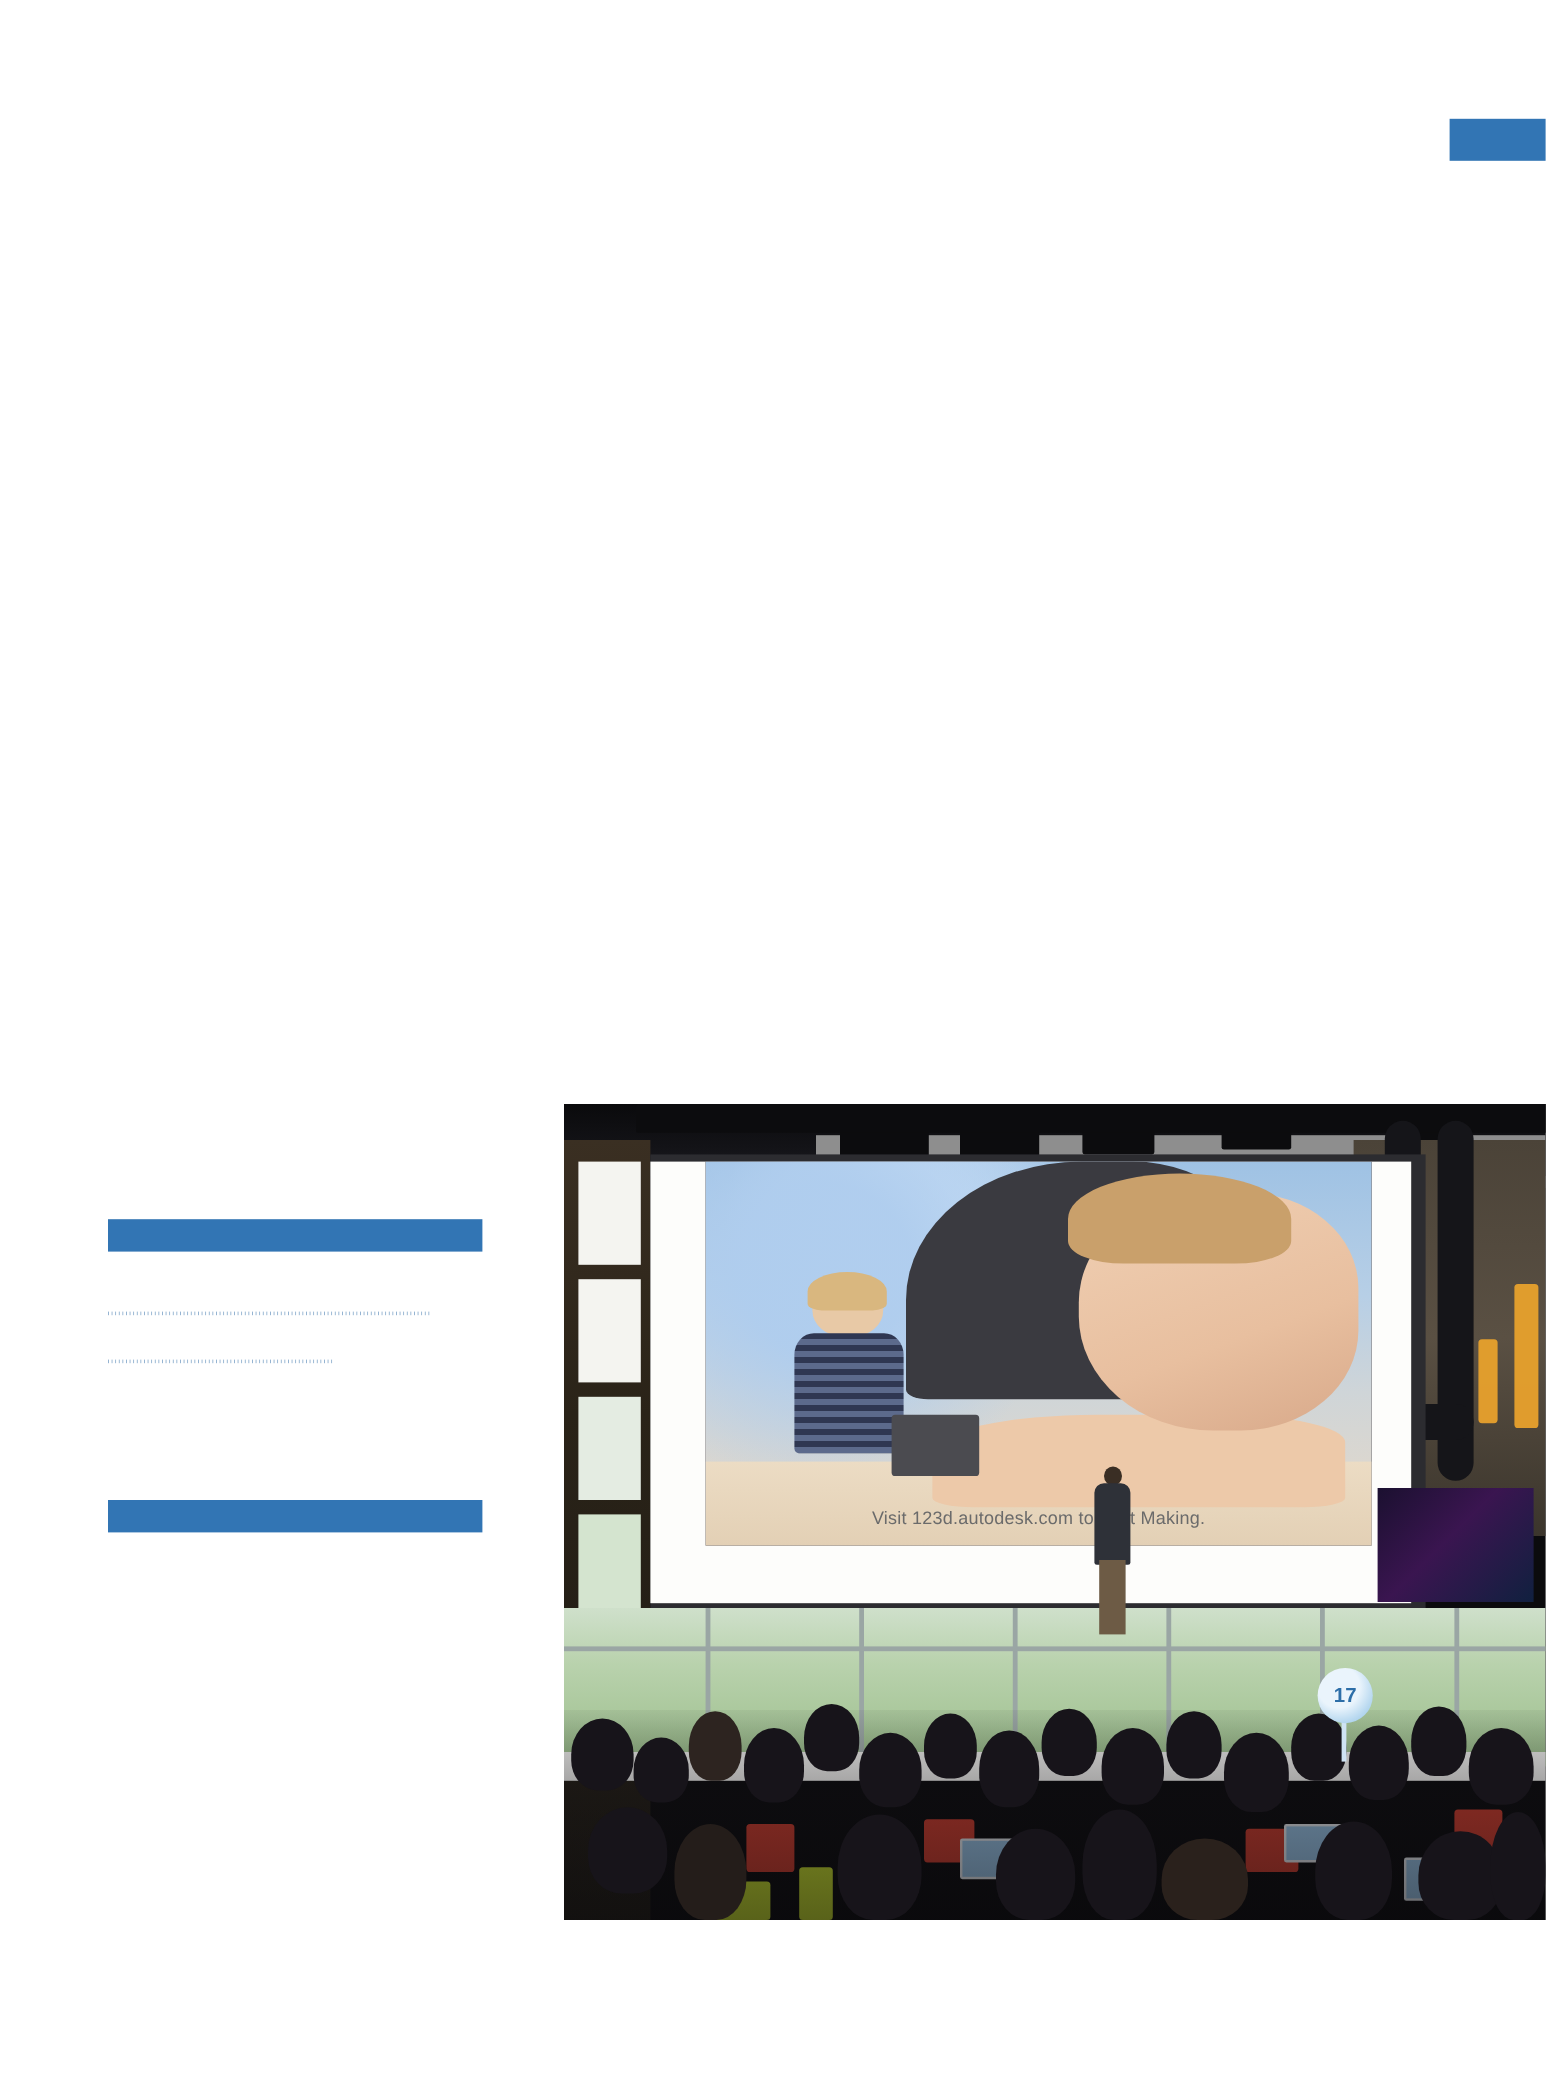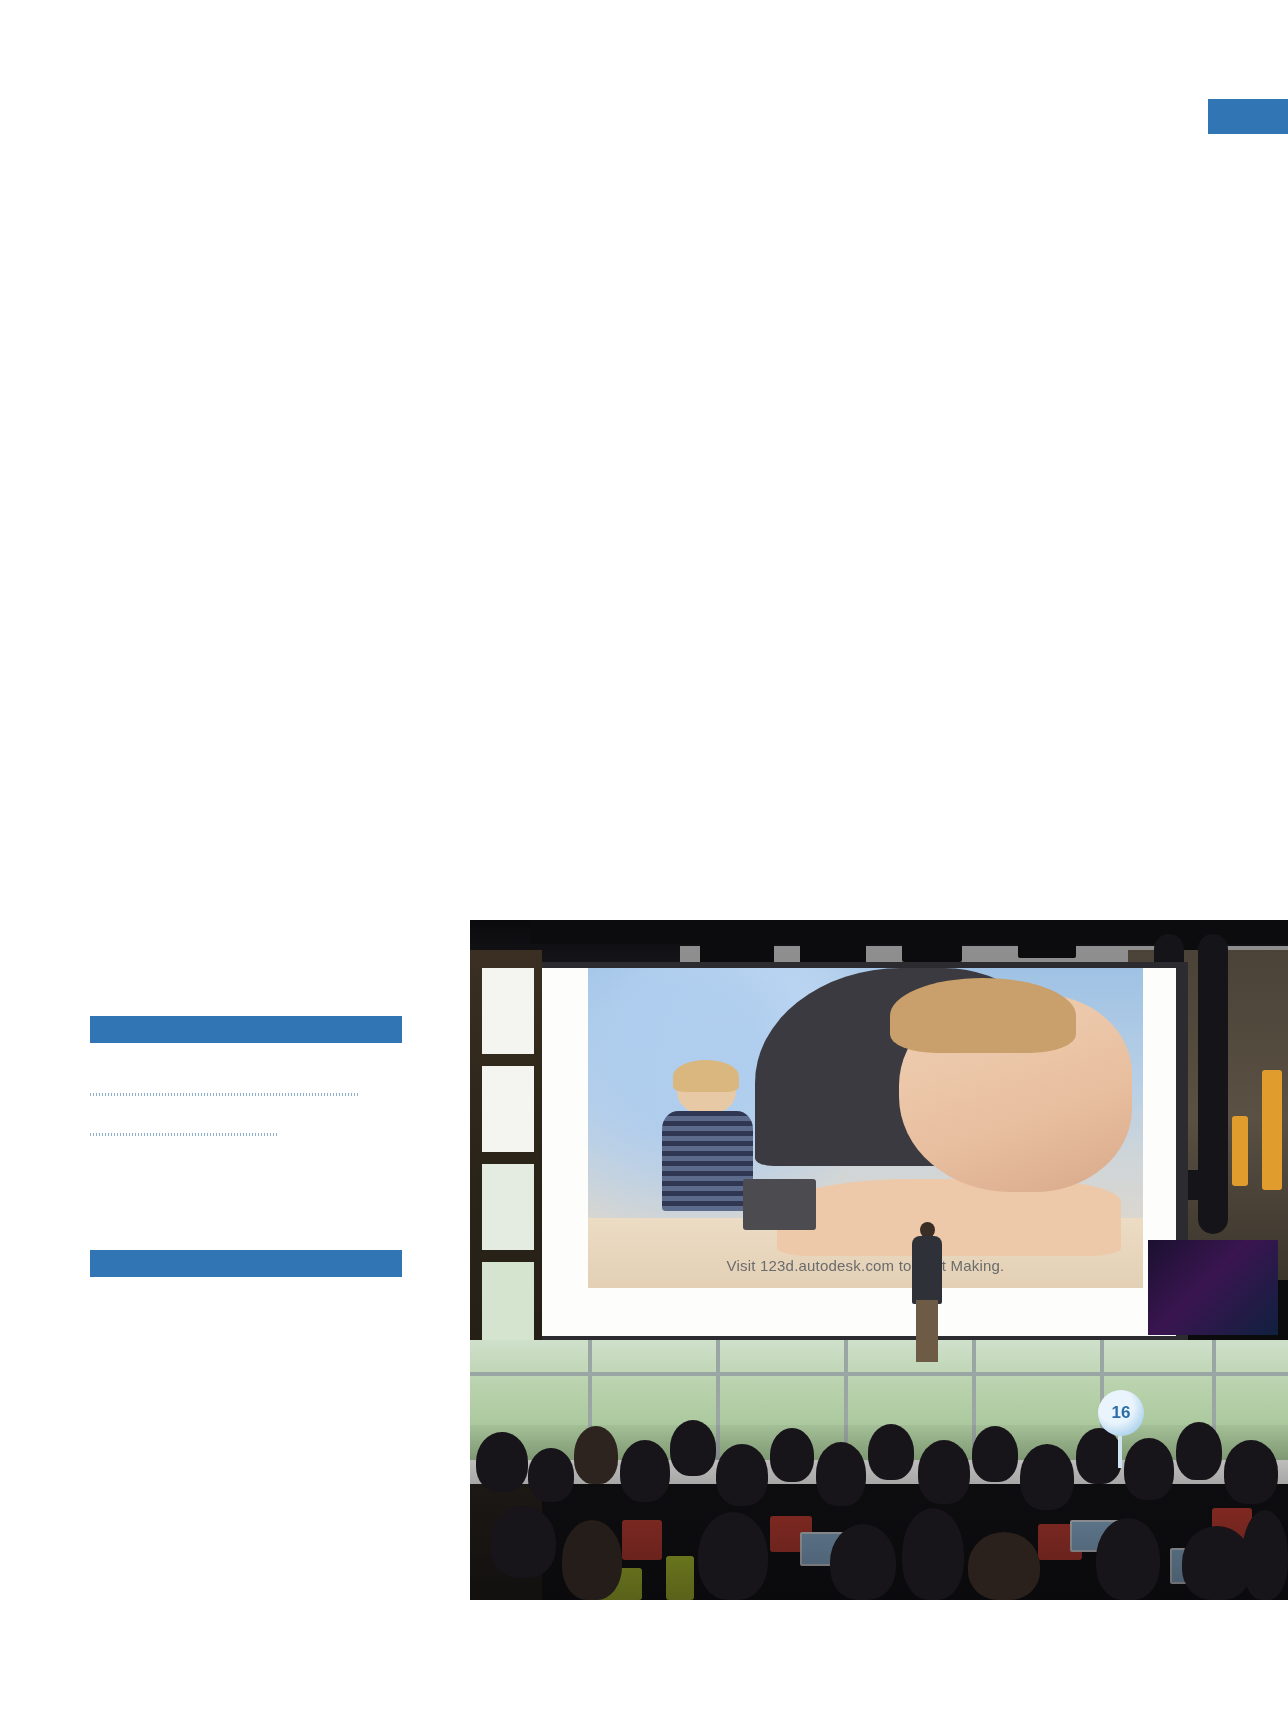--- a/index.html
+++ b/index.html
@@ -323,17 +323,17 @@
     <div class="head-d" style="left:92px;top:600px;width:60px;height:80px;background:#241d1a;"></div>
     <div class="head-d" style="left:228px;top:592px;width:70px;height:88px;"></div>
     <div class="head-d" style="left:360px;top:604px;width:66px;height:76px;"></div>
     <div class="head-d" style="left:432px;top:588px;width:62px;height:92px;"></div>
     <div class="head-d" style="left:498px;top:612px;width:72px;height:68px;background:#2a211c;"></div>
     <div class="head-d" style="left:626px;top:598px;width:64px;height:82px;"></div>
     <div class="head-d" style="left:712px;top:606px;width:70px;height:74px;"></div>
     <div class="head-d" style="left:772px;top:590px;width:46px;height:90px;"></div>
 
     <div class="badge-stick" style="left:648px;top:514px;"></div>
-    <div class="badge" style="left:628px;top:470px;">16</div>
+    <div class="badge" style="left:628px;top:470px;">17</div>
 
   </figure>
 
 </div>
 
 </body></html>

